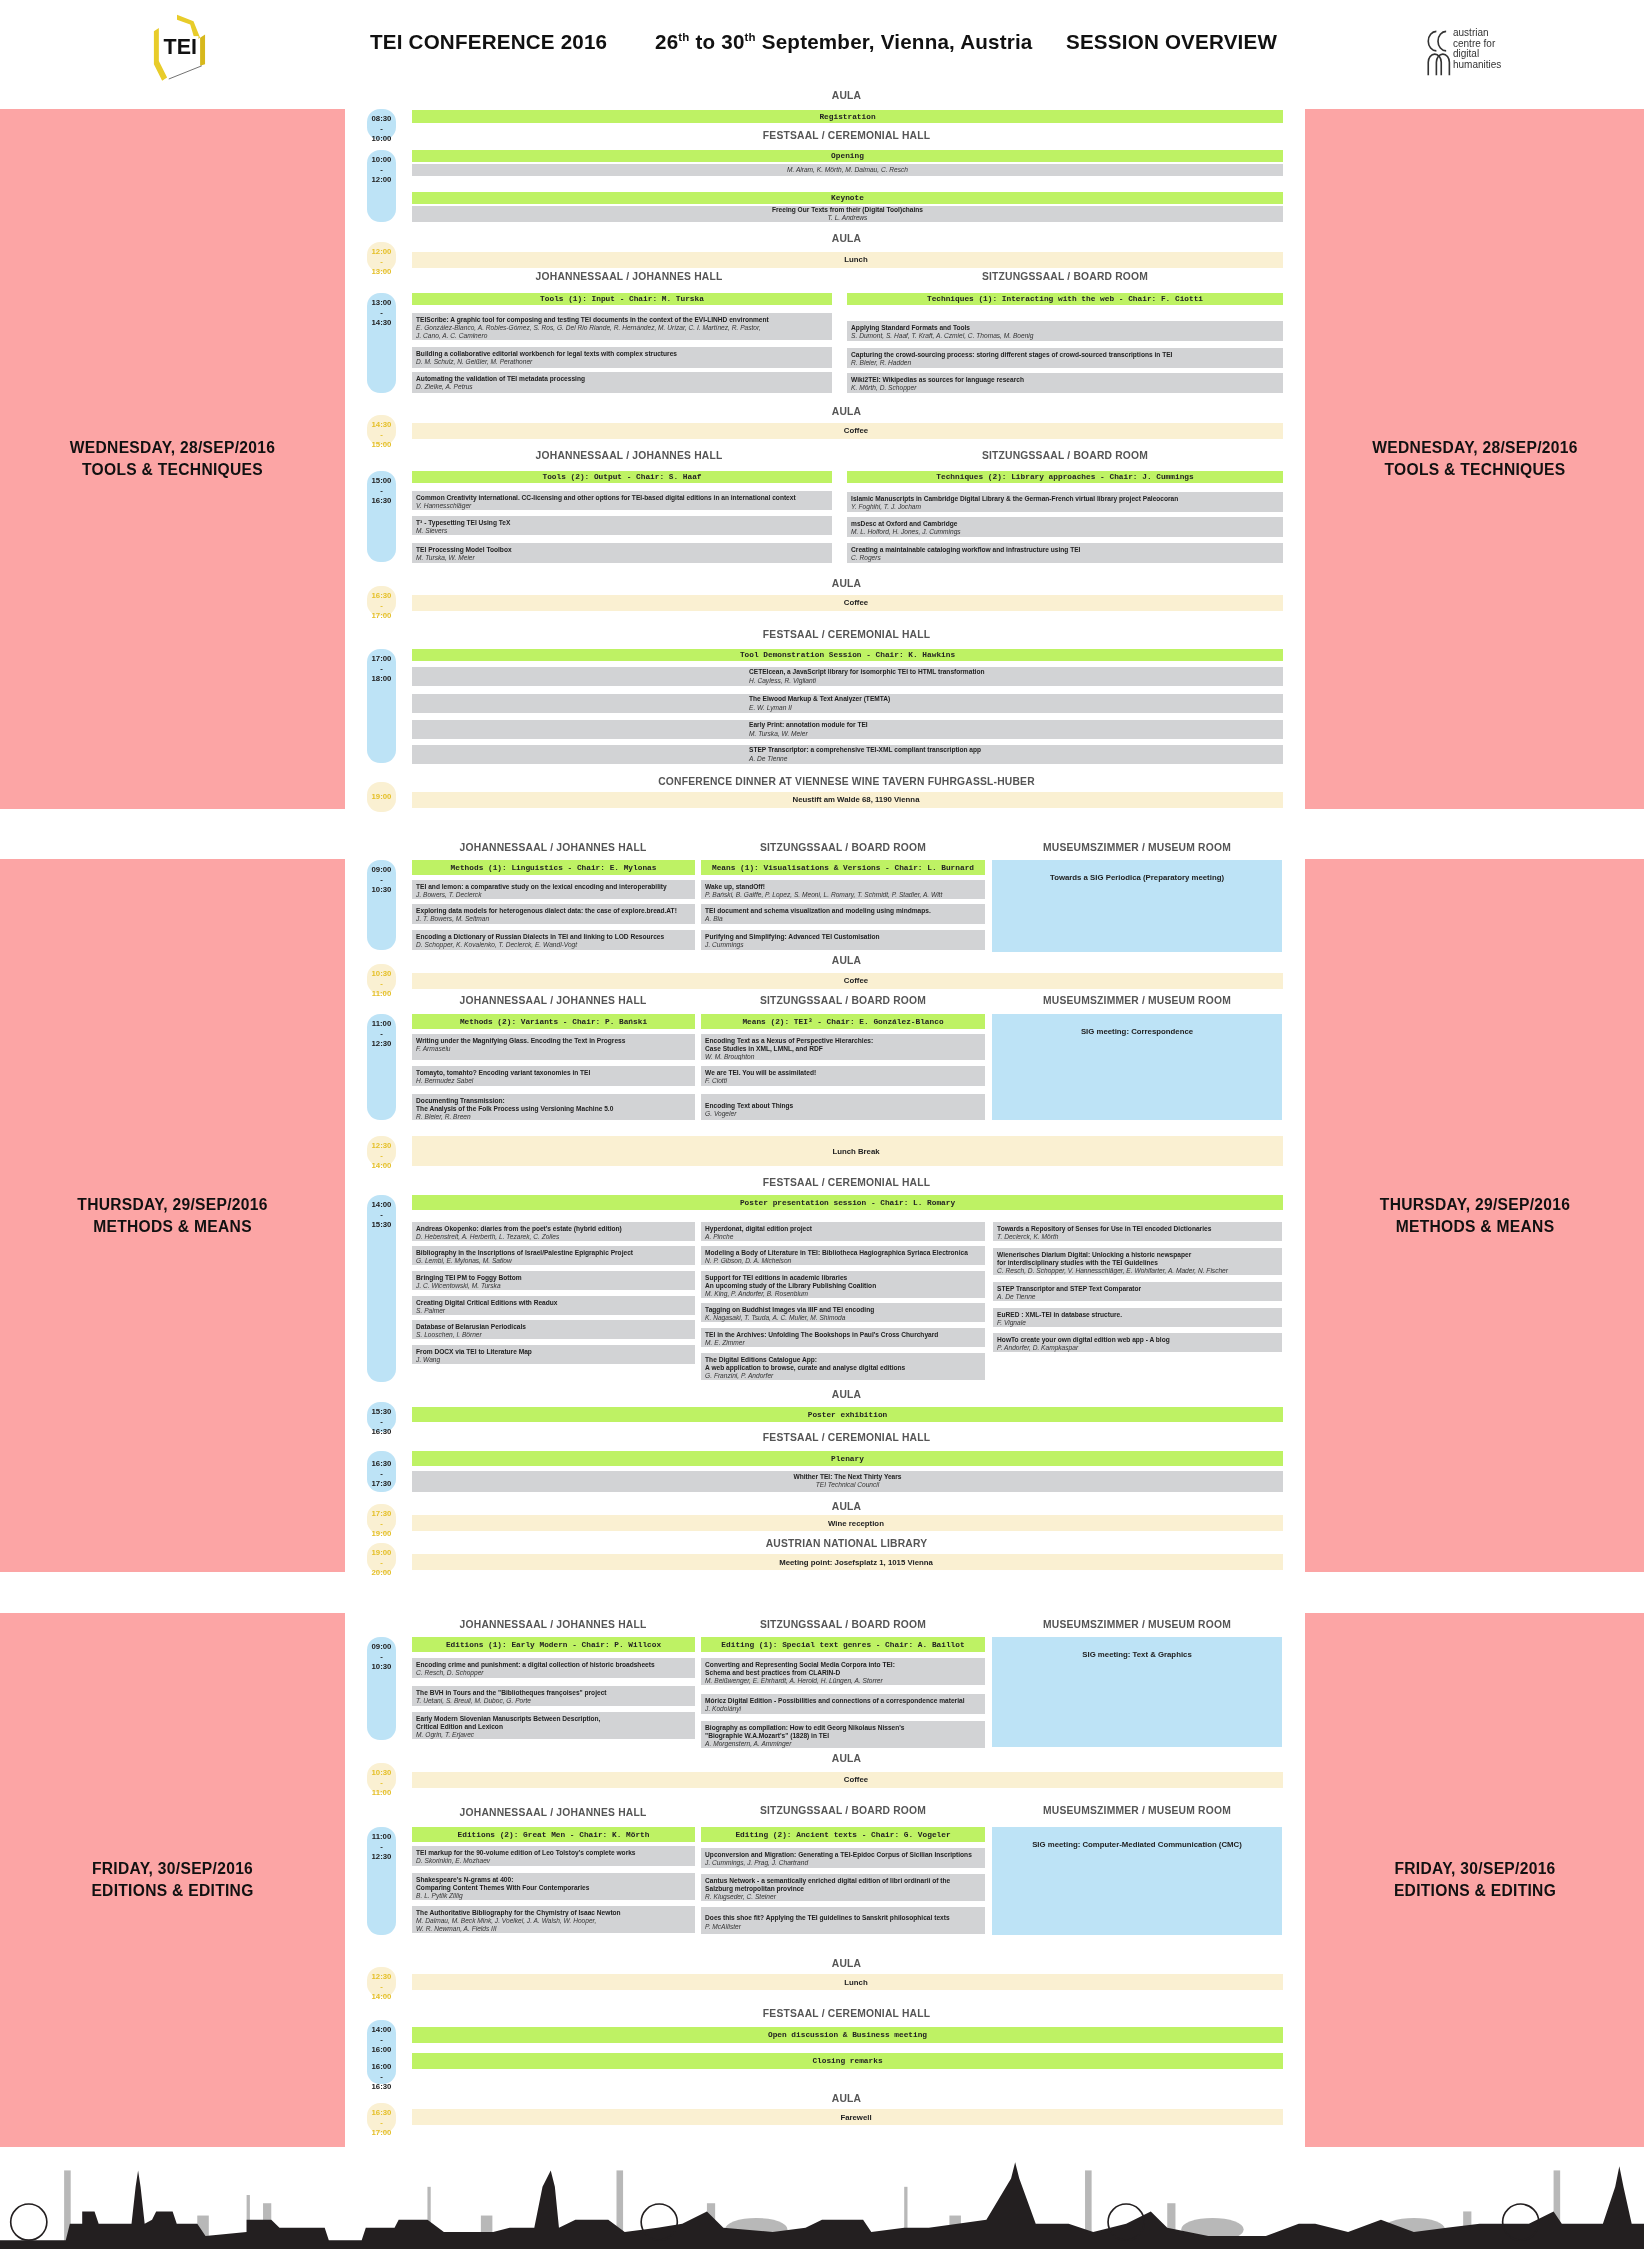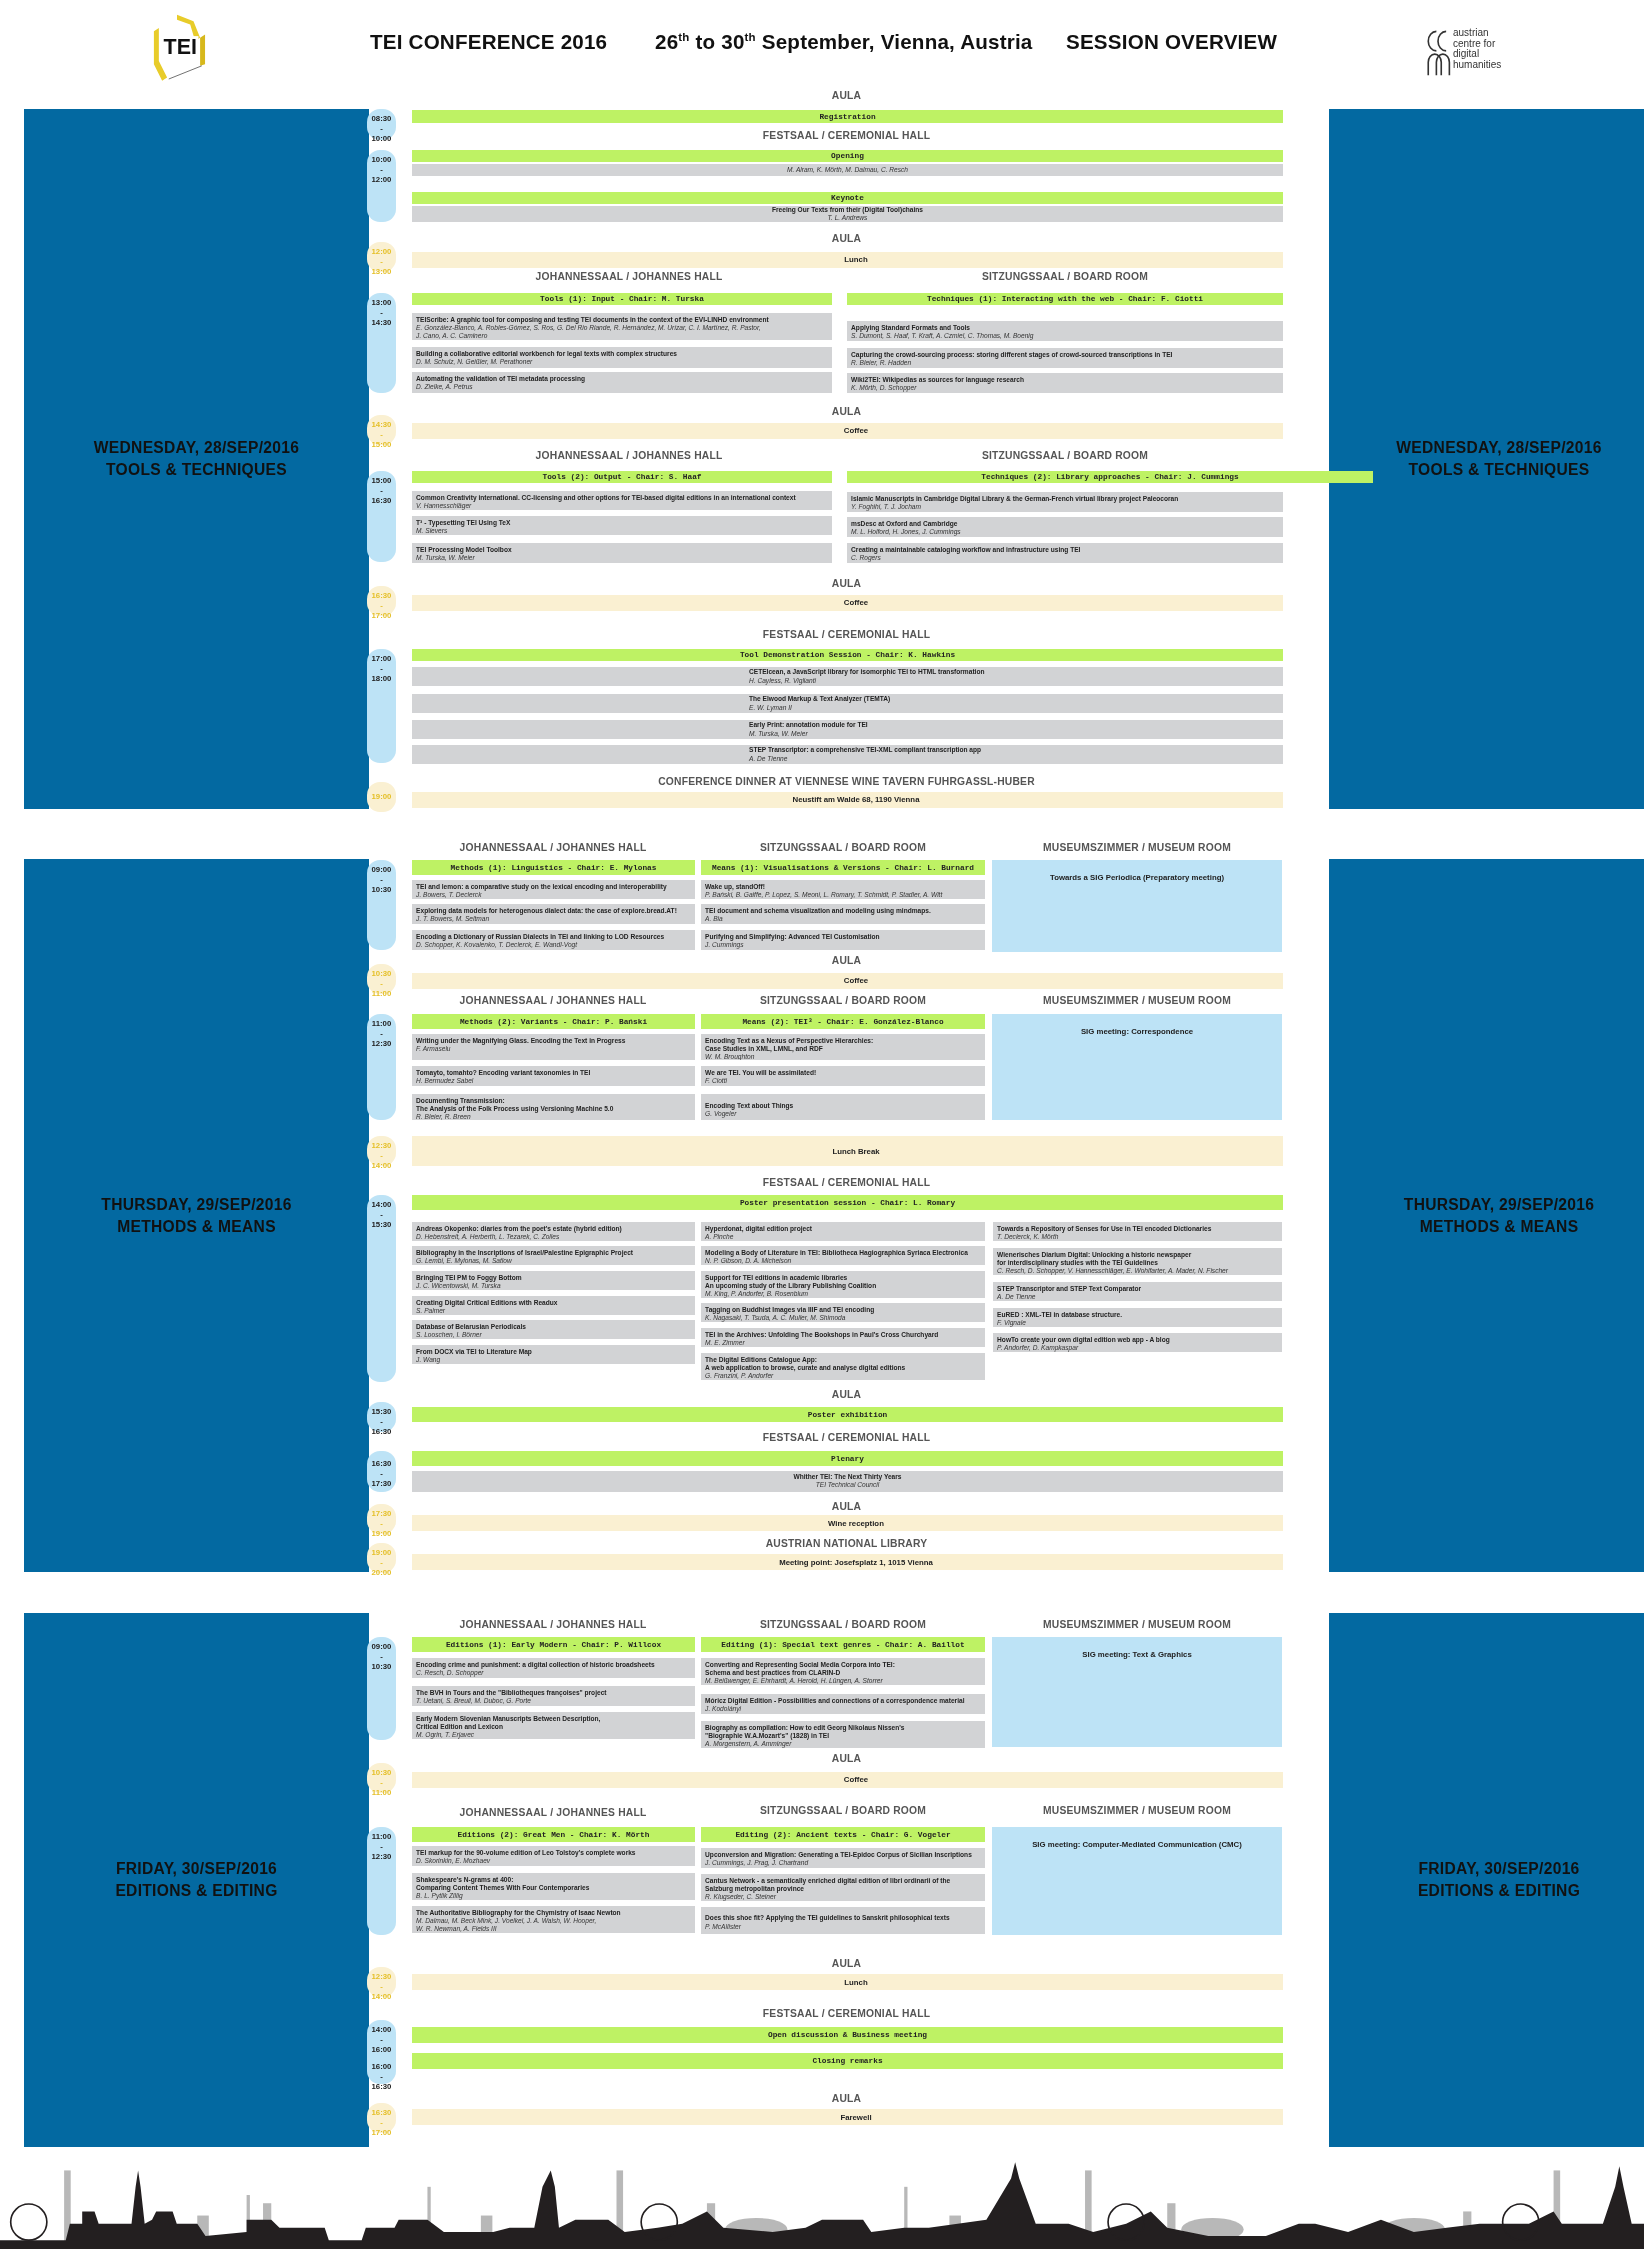--- a/index.html
+++ b/index.html
@@ -7,21 +7,21 @@
   body { position: relative; font-family: "Liberation Sans", "DejaVu Sans", sans-serif; color: #1a1a1a; }
 
   
   .hdr-title { position: absolute; top: 30px; font-size: 20.6px; font-weight: bold; letter-spacing: 0.2px; color: #111; font-family: "Liberation Sans", sans-serif; white-space: nowrap; }
   .hdr-title sup { font-size: 11.5px; }
   .tei-logo { position: absolute; left: 144px; top: 13px; width: 66px; height: 71px; }
   .acdh-logo { position: absolute; left: 1425px; top: 28px; width: 107px; height: 49px; }
   .acdh-text { position: absolute; left: 28px; top: 0; font-size: 10px; line-height: 10.7px; color: #333; }
 
   
-  .day-panel { position: absolute; background: #0369a1; display: flex; align-items: center; justify-content: center; text-align: center; margin-left: 24px; }
+  .day-panel { position: absolute; background: #fca5a5; display: flex; align-items: center; justify-content: center; text-align: center; }
   .day-label { font-size: 15.6px; font-weight: bold; line-height: 22px; color: #111; letter-spacing: 0.3px; }
 
   
   .room { position: absolute; text-align: center; font-size: 10.3px; font-weight: bold; color: #555; letter-spacing: 0.2px; white-space: nowrap; }
 
   
   .time { position: absolute; width: 29px; font-size: 7.8px; font-weight: bold; text-align: center; line-height: 10px; padding-top: 5px; border-radius: 13px; }
   .time.blue { background: #bde3f6; color: #222; }
   .time.yellow { background: #faf0d2; color: #e5c02a; }
   .time span { display: block; }
@@ -188,21 +188,21 @@
 <div class="bar yellow" style="left:412px;top:423px;width:871px;height:15.6px;">Coffee</div>
 
 <div class="room" style="left:411px;width:436px;top:450px;">JOHANNESSAAL / JOHANNES HALL</div>
 <div class="room" style="left:847px;width:436px;top:450px;">SITZUNGSSAAL / BOARD ROOM</div>
 <div class="time blue" style="left:367px;top:471px;height:91px;">
     <span>15:00</span>
     <span>-</span>
     <span>16:30</span>
   </div>
 <div class="bar blue" style="left:412px;top:471px;width:420px;height:11.5px;">Tools (2): Output - Chair: S. Haaf</div>
-<div class="bar blue" style="left:847px;top:471px;width:526px;height:11.5px;">Techniques (2): Library approaches - Chair: J. Cummings</div>
+<div class="bar blue" style="left:847px;top:471px;width:436px;height:11.5px;">Techniques (2): Library approaches - Chair: J. Cummings</div>
 <div class="card" style="left:412px;top:491px;width:420px;height:19px;">
     <span class="t">Common Creativity international. CC-licensing and other options for TEI-based digital editions in an international context</span>
     <span class="a">V. Hannesschläger</span>
   </div>
 <div class="card" style="left:412px;top:516px;width:420px;height:19px;">
     <span class="t">T³ - Typesetting TEI Using TeX</span>
     <span class="a">M. Sievers</span>
   </div>
 <div class="card" style="left:412px;top:543px;width:420px;height:20px;">
     <span class="t">TEI Processing Model Toolbox</span>

